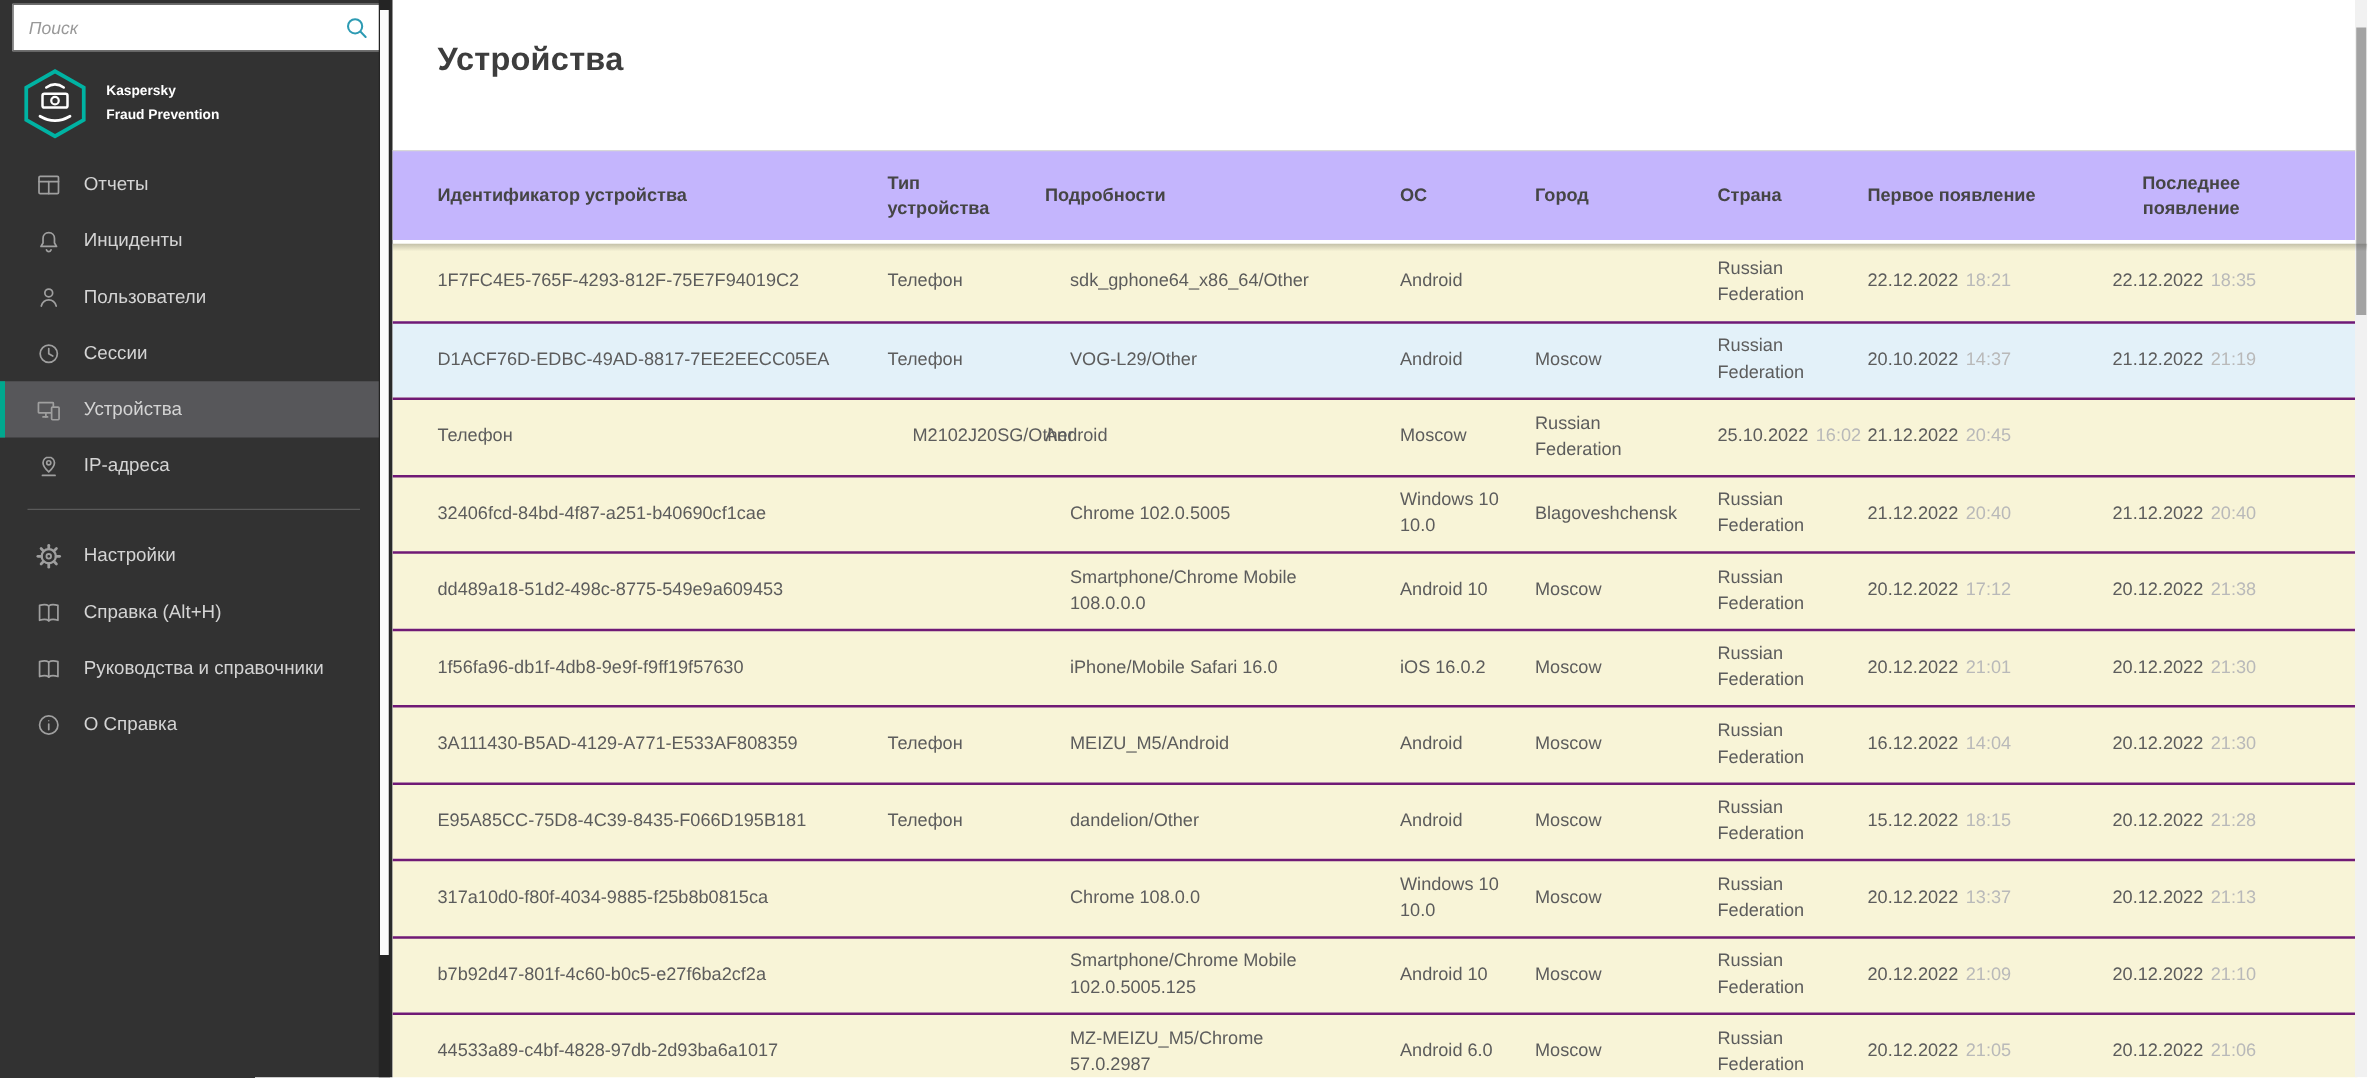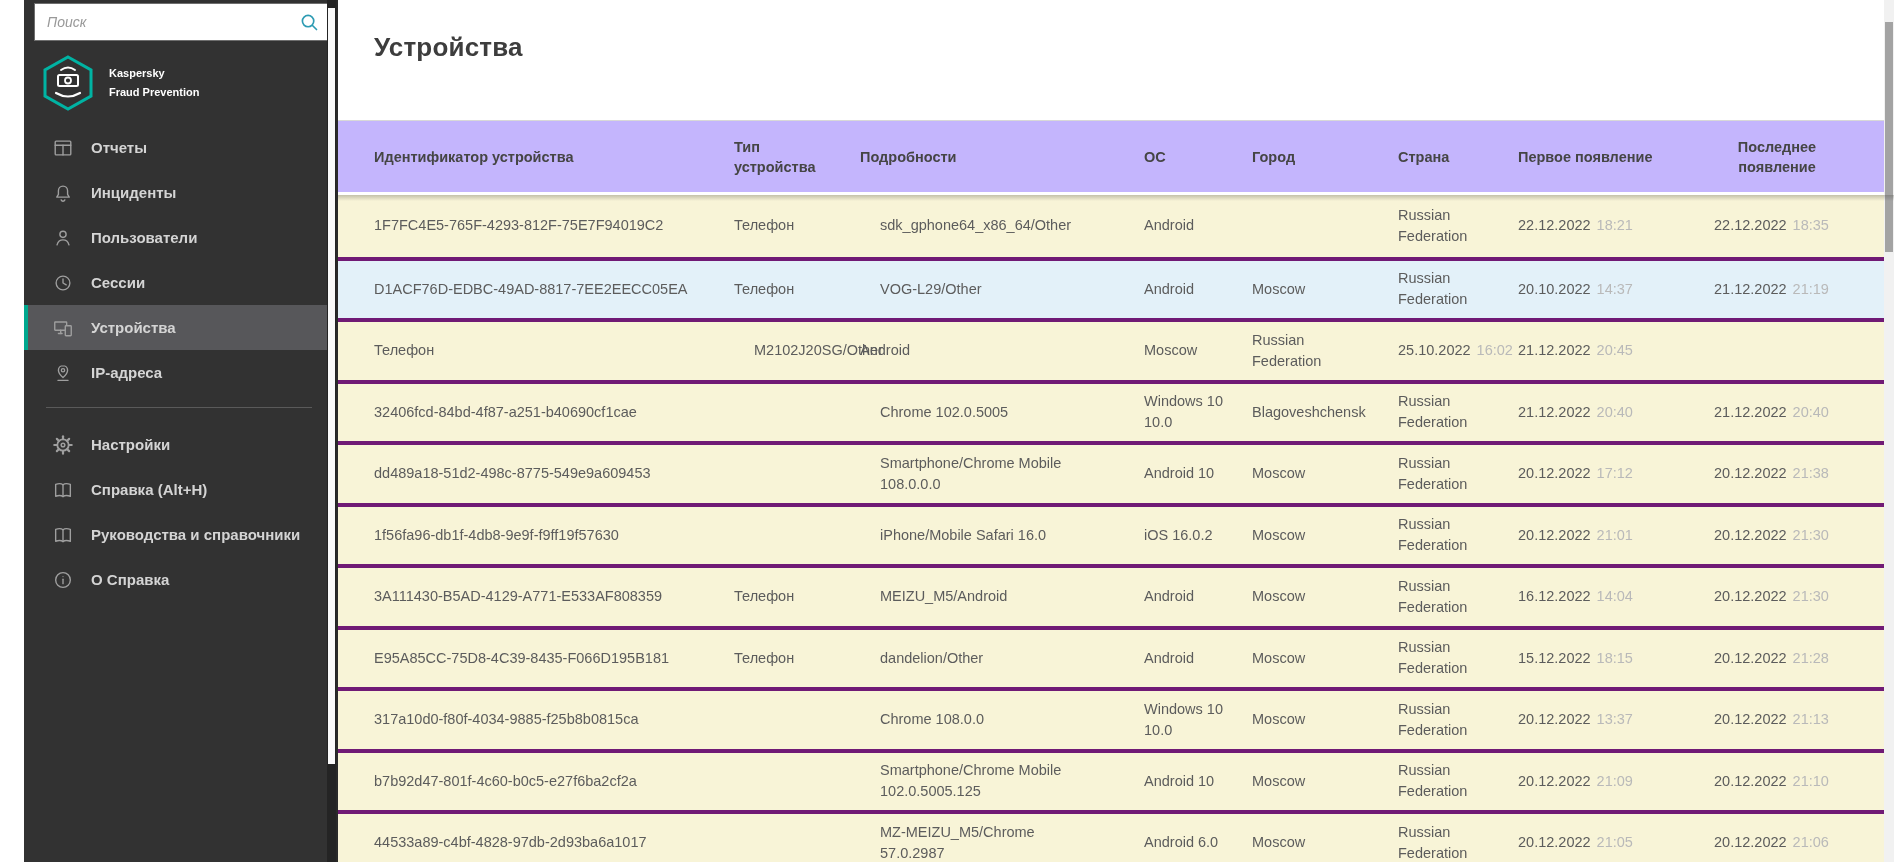--- a/index.html
+++ b/index.html
@@ -1,33 +1,33 @@
 <!DOCTYPE html>
 <html><head>
 <meta charset="utf-8">
 <style>
   * { box-sizing: border-box; margin: 0; padding: 0; }
   html,body { width:1894px; height:862px; overflow:hidden; }
   body { font-family:"Liberation Sans","DejaVu Sans",sans-serif; background:#fff; }
-  .app { display:flex; width:1894px; height:762px;padding-left:24px; }
+  .app { display:flex; width:1894px; height:762px; }
 
   
   .sidebar { position:relative; width:312px; height:862px; background:#323232; flex:0 0 312px; }
   .search-wrap { margin:3px 7px 0 10px; height:38px; background:#fff; border:1px solid #6e6e6e;
                  display:flex; align-items:center; padding:0 8px 0 12px; }
   .search-input { flex:1; border:none; outline:none; font-size:14px; color:#333; min-width:0;
                   font-family:"Liberation Sans","DejaVu Sans",sans-serif; }
   .search-input::placeholder { color:#999; font-style:italic; }
   .search-icon { width:22px; height:22px; flex:0 0 22px; cursor:pointer; }
 
   .brand { display:flex; align-items:center; gap:15px; margin:14px 0 0 18px; }
   .brand-logo { width:52px; height:56px; }
   .brand-text { color:#fff; font-size:11px; font-weight:bold; line-height:19px; }
 
-  .nav { margin-top:14px;font-weight:bold; }
+  .nav { margin-top:14px; }
   .nav-item { height:45px; display:flex; align-items:center; gap:17px; padding-left:28px;
               cursor:pointer; }
   .nav-item .nav-ic { width:22px; height:22px; flex:0 0 22px; }
   .nav-item .nav-label { color:#d4d4d4; font-size:15px; white-space:nowrap; }
   .nav-item.selected { background:#57575a; border-left:4px solid #00a88e; padding-left:24px; }
   .nav-divider { height:1px; background:#5a5a5a; margin:12px 24px 14px 22px; }
 
   .ssb { position:absolute; top:0; right:0; bottom:0; width:9px; background:#242424; }
   .ssb-thumb { position:absolute; top:8px; left:1px; width:7px; height:756px; background:#fafafa; }
 
@@ -39,21 +39,21 @@
 
   .trow { display:grid; grid-template-columns:360px 126px 284px 108px 146px 120px 196px 196px;
           padding-left:36px; width:1572px; align-items:center; }
   .thead { height:72px; border-top:1px solid #d8d8d8; background:#c4b5fd; margin-bottom:3px; }
   .th { font-size:14.5px; font-weight:700; color:#454545; line-height:20px; padding-right:28px; }
   .th7 { padding-right:70px;text-align:center; }
 
   .tbody { position:relative; }
   .tbody::before { content:""; position:absolute; top:0; left:0; right:0; height:6px; z-index:2;
                    background:linear-gradient(to bottom, rgba(60,60,50,.28), rgba(60,60,50,0)); }
-  .row { height:61.5px; background:#f8f4d7; border-top:4px solid #701a75; cursor:pointer; }
+  .row { height:61.5px; background:#f8f4d7; border-top:2px solid #701a75; cursor:pointer; }
   .row:first-child { border-top:none; }
   .row.hl { background:#e3f1f9; }
   .td { font-size:14.5px; color:#5c5c5c; line-height:21px; padding-right:28px; }
   .td-details { padding-right:60px;margin-left:20px; }
   .date-time { white-space:nowrap; }
   .t-time { color:#b9b9b9; margin-left:6px; }
 
   .vsb { position:absolute; top:0; right:0; bottom:0; width:10px; background:#f1f1f1; }
   .vsb-thumb { position:absolute; top:22px; left:1px; width:8px; height:230px; background:#a3a3a3; cursor:grab; }
 </style>

